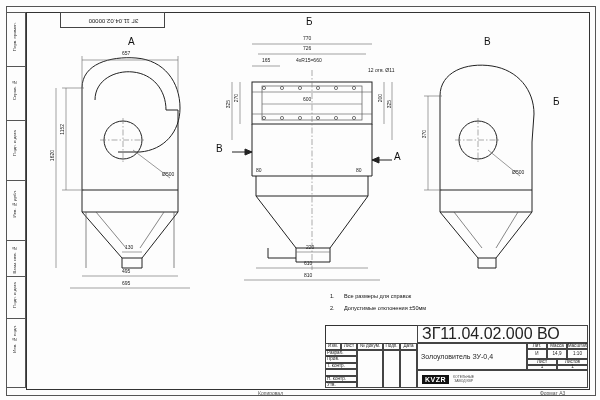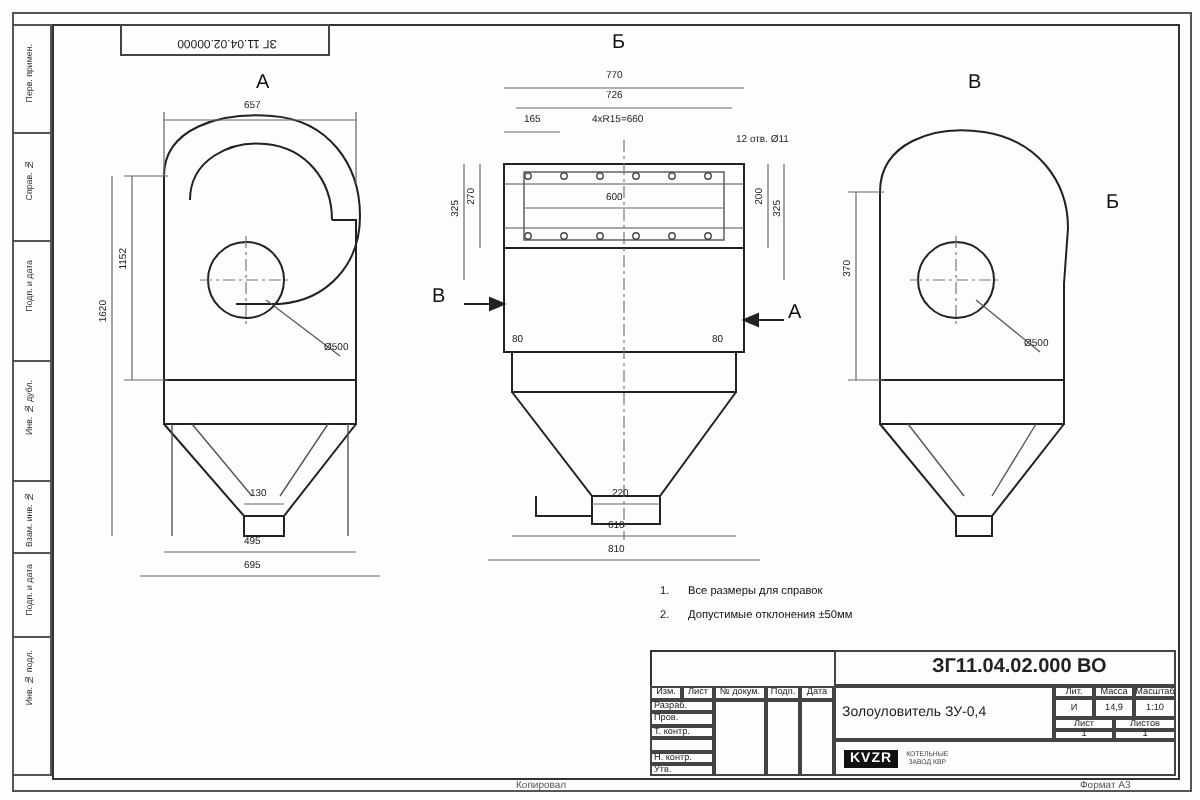--- a/index.html
+++ b/index.html
@@ -18,21 +18,21 @@
   .txt6{font-size:6px;}
   .txt7{font-size:7px;}
   .bigletter{position:absolute;font-size:10px;color:#111;}
   .vert{writing-mode:vertical-rl;transform:rotate(180deg);}
   svg{position:absolute;left:0;top:0;overflow:visible;}
   .stampcell{position:absolute;border:0.8px solid #444;box-sizing:border-box;font-size:4.6px;color:#222;padding:0 1px;display:flex;align-items:center;line-height:1;}
   .stampcell.c{justify-content:center;}
   .leftcol{position:absolute;border:0.8px solid #555;box-sizing:border-box;}
   .leftlabel{position:absolute;font-size:4.4px;color:#333;white-space:nowrap;}
   .notes{position:absolute;font-size:5.6px;color:#111;}
-  .titlebig{font-size:10px;font-weight:bold;margin-left:44px;}
+  .titlebig{font-size:16px;font-weight:normal;}
   .logo{font-size:9px;font-weight:bold;letter-spacing:0.5px;}
   .tinyc{font-size:3.4px;color:#444;text-align:center;line-height:1.25;}
 </style>
 </head>
 <body>
 
 <div id="sheet">
 
   <div class="frame-outer"></div>
   <div class="frame-inner"></div>

